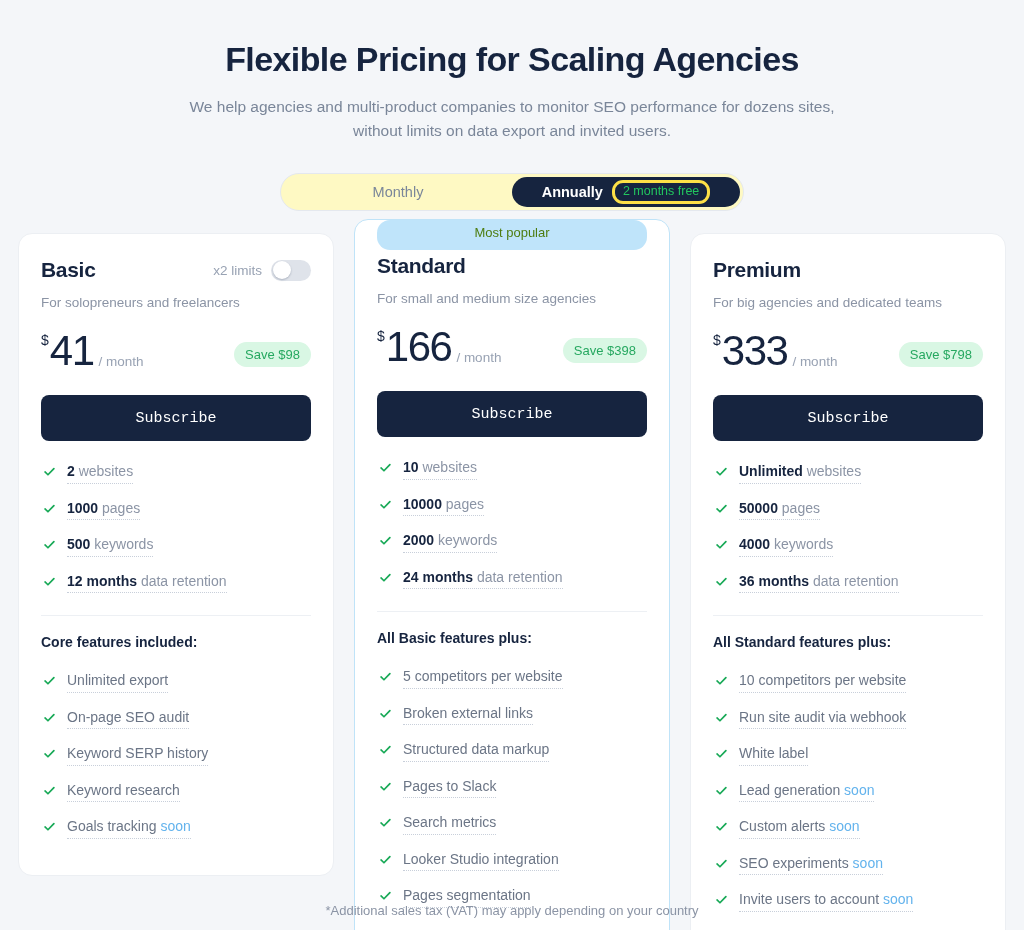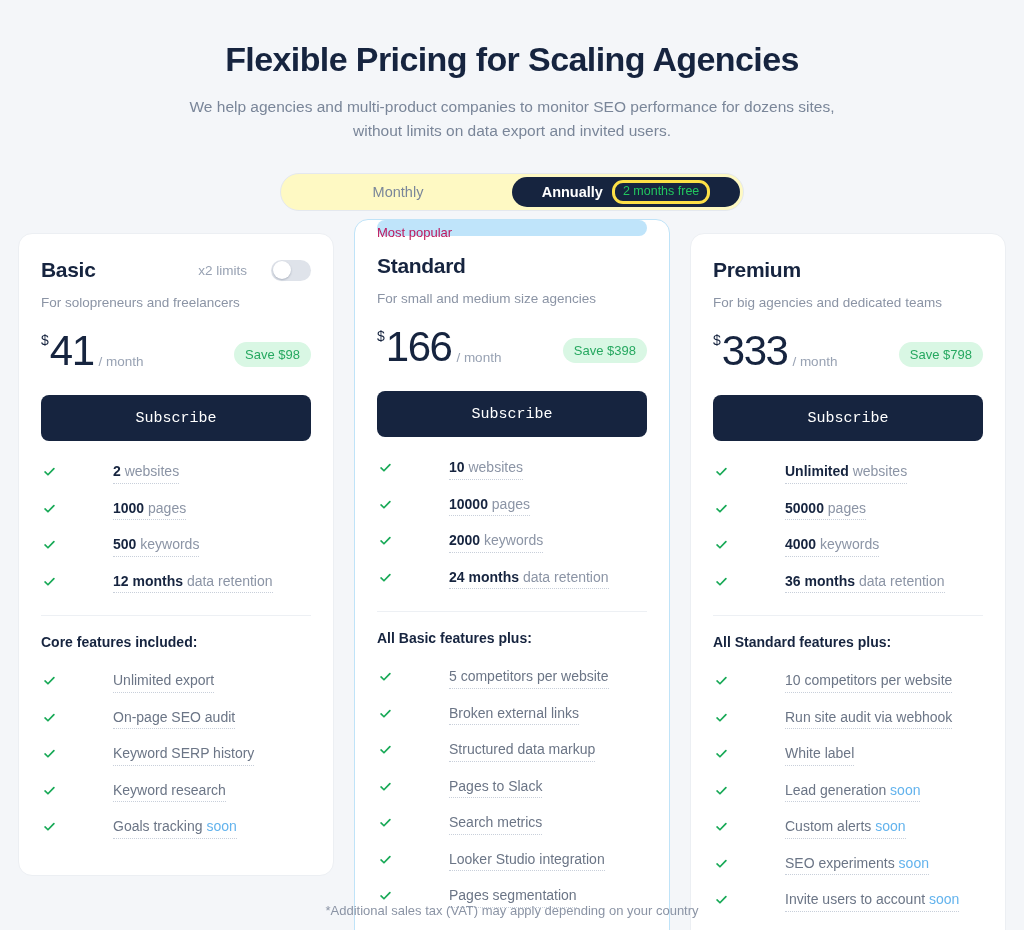--- a/index.html
+++ b/index.html
@@ -51,28 +51,28 @@
   .card {
     position: relative; width: 316px; background: #ffffff;
     border: 1px solid #eceff3; border-radius: 14px;
     padding: 24px 22px 20px;
   }
   .card.featured {
     border: 1px solid #bfe3f8; margin-top: -14px; padding-top: 34px;
   }
   .popular-badge {
     position: absolute; top: -13px; left: 50%; transform: translateX(-50%);
-    width: 270px; height: 16px; line-height: 26px; text-align: left;
-    background: #bfe4fa; color: #be185d; font-size: 13px; border-radius: 13px;
+    width: 270px; height: 30px; line-height: 26px; text-align: center;
+    background: #bfe4fa; color: #4d7c0f; font-size: 13px; border-radius: 13px;
   }
   .card.featured .popular-badge { top: -0.5px; }
 
   .card-top { display: flex; align-items: center; justify-content: space-between; }
   .plan-name { font-size: 21px; font-weight: 700; letter-spacing: -0.3px; color: #16243f; }
-  .limits { display: flex; align-items: center; gap: 24px; }
+  .limits { display: flex; align-items: center; gap: 9px; }
   .limits-label { font-size: 13.5px; color: #98a2b3; }
   .switch {
     width: 40px; height: 21px; border-radius: 11px; background: #dfe3ea;
     position: relative; cursor: pointer; flex: none;
   }
   .switch .knob {
     position: absolute; top: 1.5px; left: 1.5px;
     width: 18px; height: 18px; border-radius: 50%;
     background: #ffffff; box-shadow: 0 1px 2px rgba(16,32,64,.25);
   }
@@ -96,21 +96,21 @@
     background: #16243f; color: #ffffff; border: 0; border-radius: 8px;
     font-family: Liberation Mono, monospace; font-size: 15px; cursor: pointer;
   }
 
   .feature-list { margin-top: 22px; }
   .feature {
     display: flex; align-items: flex-start; gap: 11px;
     padding: 0 0 16px 2px; font-size: 14px;
   }
   .check { flex: none; margin-top: 2px; }
-  .ftext { line-height: 1.25; margin-left: 46px; }
+  .ftext { line-height: 1.25; }
   .dotted {
     border-bottom: 1px dotted #c8cfda; padding-bottom: 2px;
     display: inline-block;
   }
   .q-strong { font-weight: 700; color: #16243f; }
   .q-rest { color: #8b94a5; }
   .plain { color: #6b7586; text-align: right; }
   .soon { color: #63b3ed; }
 
   .divider { height: 1px; background: #edf0f4; margin: 6px 0 18px; }

